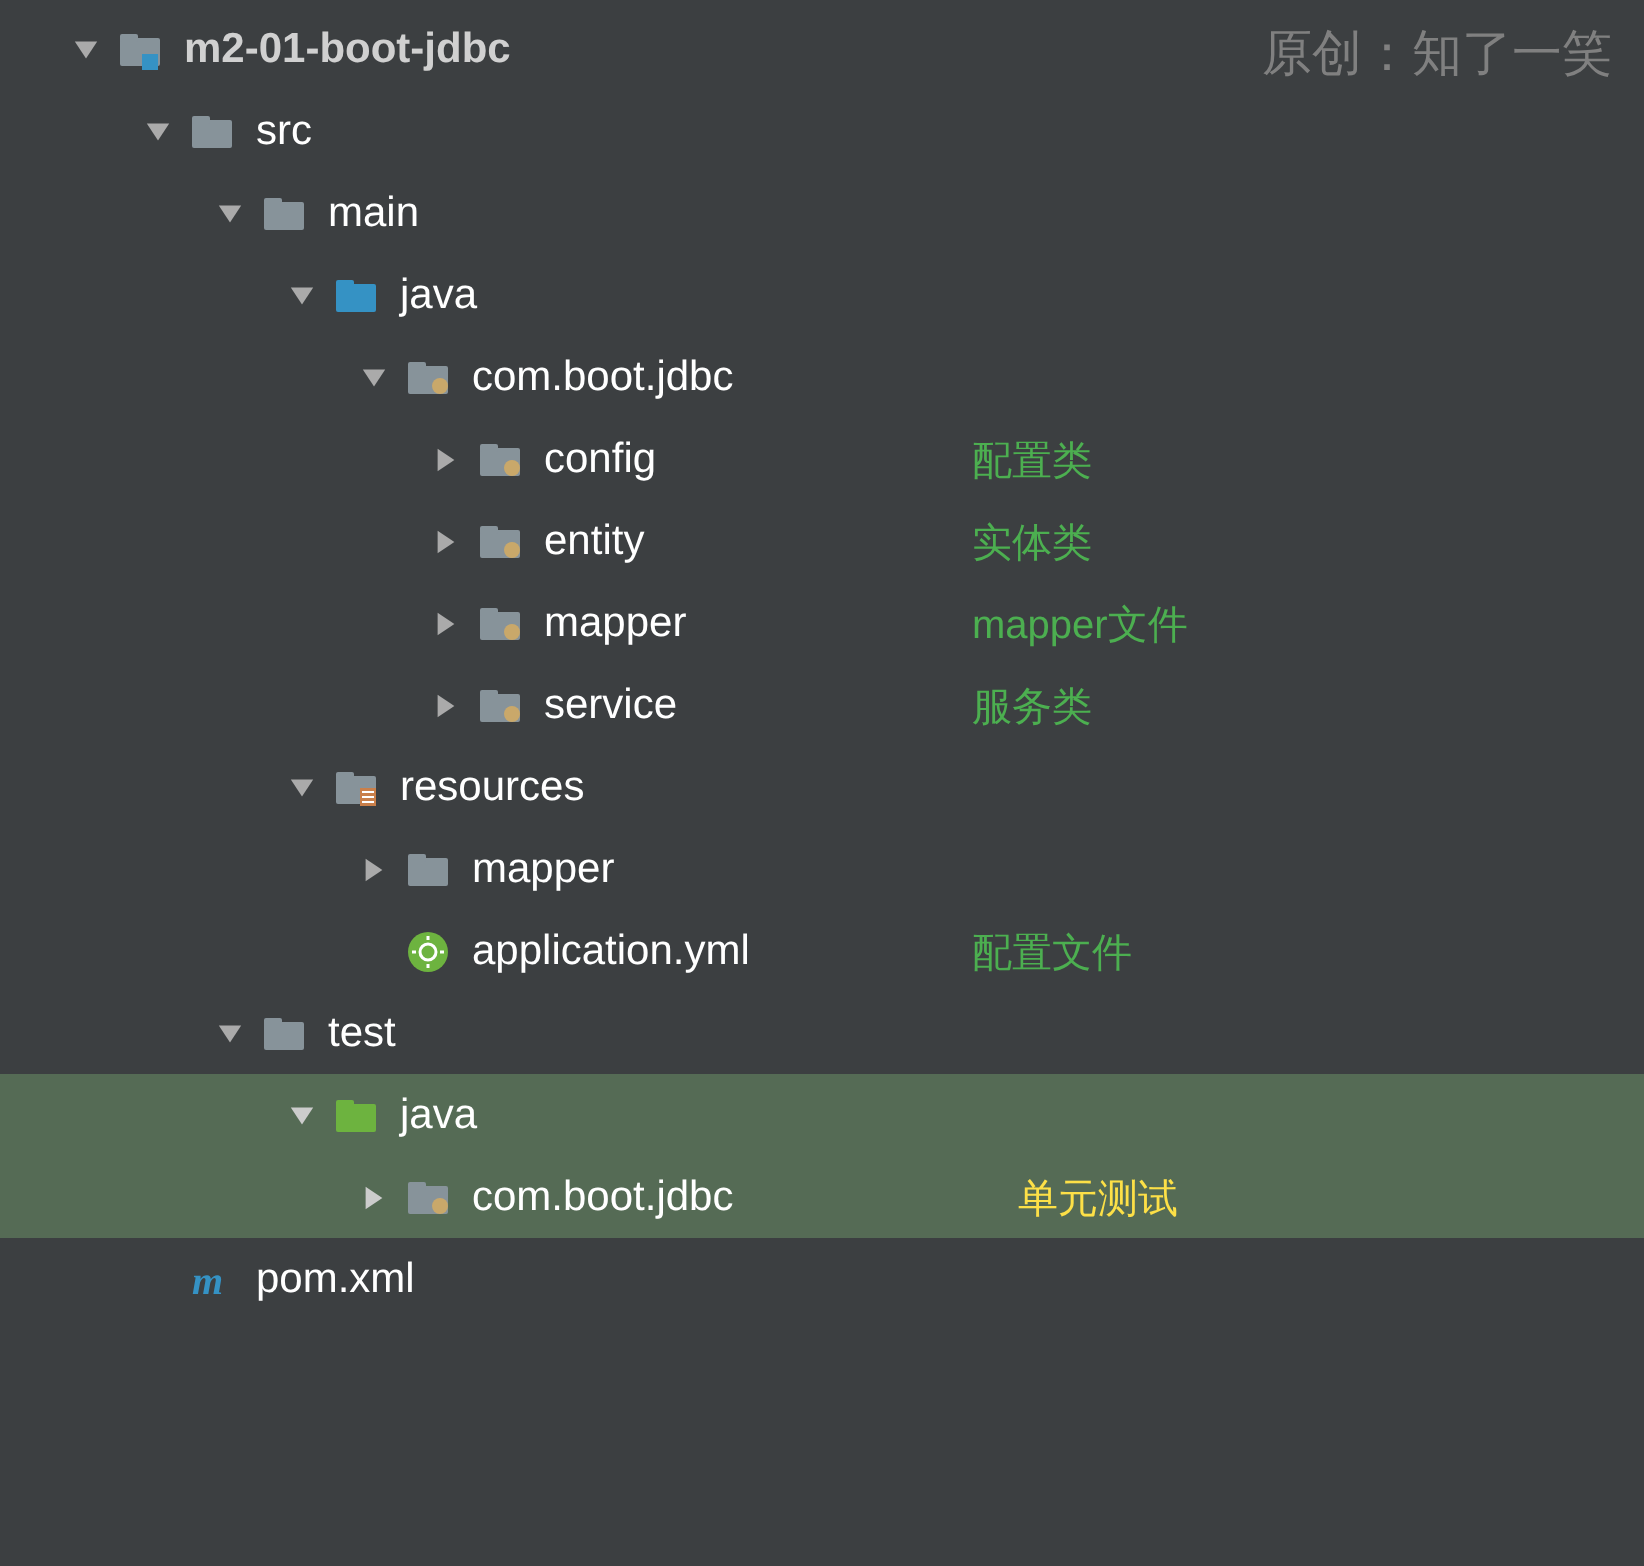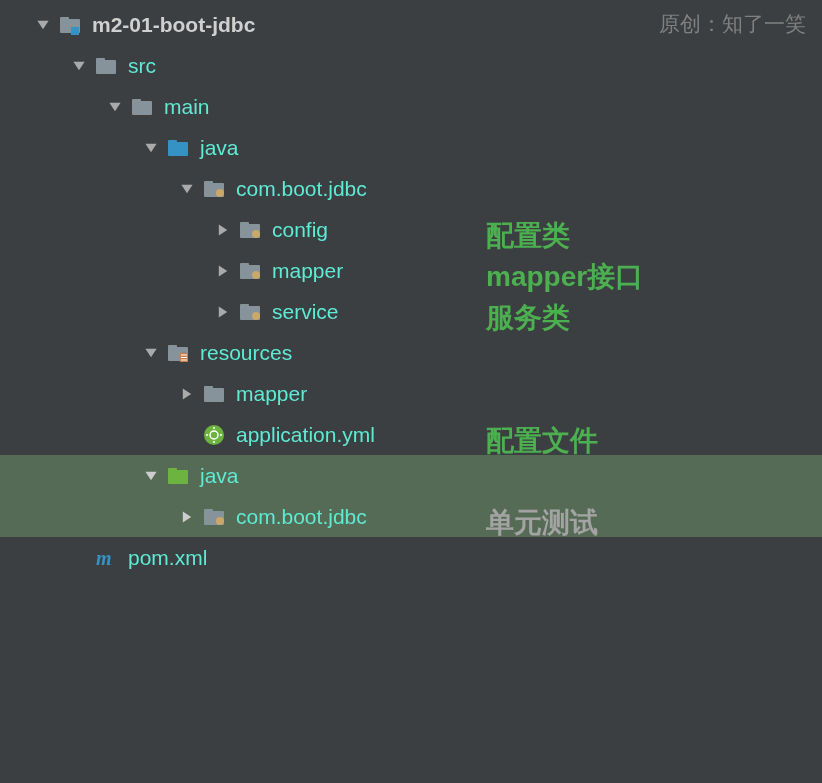--- a/index.html
+++ b/index.html
@@ -21,21 +21,21 @@
       width: 100%;
       height: 100%;
       background: #3c3f41;
       padding-top: 4px;
     }
     .watermark {
       position: absolute;
       top: 10px;
       right: 16px;
       color: #808080;
-      font-size: 21px;
+      font-size: 25px;
       z-index: 10;
     }
     .row {
       display: flex;
       align-items: center;
       height: 41px;
       white-space: nowrap;
     }
     .row.selected-green {
       background: #556b55;
@@ -64,35 +64,36 @@
     .icon {
       width: 24px;
       height: 24px;
       display: inline-flex;
       align-items: center;
       justify-content: center;
       margin-right: 10px;
       flex-shrink: 0;
     }
     .label {
-      color: #5eead4;
+      color: #ffffff;
       font-size: 21px;
     }
     .label.bold {
       font-weight: bold;
       color: #d0d0d0;
     }
     .annotation {
       color: #4caf50;
-      font-size: 28px;
-      font-weight: bold;
+      font-size: 20px;
+      font-weight: normal;
       position: absolute;
     }
     .annotation.white {
-      color: #a3a3a3;
+      color: #fde047;
+      margin-left: 23px;
     }
     .row-wrap {
       position: relative;
     }
   </style>
 </head>
 <body>
 
 <div class="panel">
   <div class="watermark">原创：知了一笑</div>
@@ -203,39 +204,58 @@
             <rect x="2" y="4" width="9" height="4" rx="1" fill="#87939a"></rect>
             <circle cx="18" cy="16" r="4" fill="#c9a86a"></circle>
           </svg>
       </span>
       <span class="label">config</span>
     </div>
     <span class="annotation" style="left:486px; top:8px">配置类</span>
   </div>
 
 
-
   <div class="row-wrap">
     <div class="row">
       <span class="indent" style="width:214px"></span>
       <span class="arrow">
         <svg viewBox="0 0 10 10">
             <path d="M2 1 L8 5 L2 9 Z" fill="#aaaaaa"></path>
           </svg>
       </span>
       <span class="icon">
         <svg viewBox="0 0 24 24">
             <rect x="2" y="6" width="20" height="14" rx="1" fill="#87939a"></rect>
             <rect x="2" y="4" width="9" height="4" rx="1" fill="#87939a"></rect>
             <circle cx="18" cy="16" r="4" fill="#c9a86a"></circle>
           </svg>
       </span>
+      <span class="label">entity</span>
+    </div>
+    <span class="annotation" style="left:486px; top:8px">实体类</span>
+  </div>
+
+  <div class="row-wrap">
+    <div class="row">
+      <span class="indent" style="width:214px"></span>
+      <span class="arrow">
+        <svg viewBox="0 0 10 10">
+            <path d="M2 1 L8 5 L2 9 Z" fill="#aaaaaa"></path>
+          </svg>
+      </span>
+      <span class="icon">
+        <svg viewBox="0 0 24 24">
+            <rect x="2" y="6" width="20" height="14" rx="1" fill="#87939a"></rect>
+            <rect x="2" y="4" width="9" height="4" rx="1" fill="#87939a"></rect>
+            <circle cx="18" cy="16" r="4" fill="#c9a86a"></circle>
+          </svg>
+      </span>
       <span class="label">mapper</span>
     </div>
-    <span class="annotation" style="left:486px; top:8px">mapper接口</span>
+    <span class="annotation" style="left:486px; top:8px">mapper文件</span>
   </div>
 
   <div class="row-wrap">
     <div class="row">
       <span class="indent" style="width:214px"></span>
       <span class="arrow">
         <svg viewBox="0 0 10 10">
             <path d="M2 1 L8 5 L2 9 Z" fill="#aaaaaa"></path>
           </svg>
       </span>
@@ -302,20 +322,37 @@
             <circle cx="12" cy="12" r="10" fill="#6db33f"></circle>
             <circle cx="12" cy="12" r="4" fill="none" stroke="#fff" stroke-width="1.5"></circle>
             <path d="M12 6 L12 4 M12 20 L12 18 M6 12 L4 12 M20 12 L18 12" stroke="#fff" stroke-width="1.5"></path>
           </svg>
       </span>
       <span class="label">application.yml</span>
     </div>
     <span class="annotation" style="left:486px; top:8px">配置文件</span>
   </div>
 
+  <div class="row-wrap">
+    <div class="row">
+      <span class="indent" style="width:106px"></span>
+      <span class="arrow">
+        <svg viewBox="0 0 10 10">
+            <path d="M1 2 L9 2 L5 8 Z" fill="#aaaaaa"></path>
+          </svg>
+      </span>
+      <span class="icon">
+        <svg viewBox="0 0 24 24">
+            <rect x="2" y="6" width="20" height="14" rx="1" fill="#87939a"></rect>
+            <rect x="2" y="4" width="9" height="4" rx="1" fill="#87939a"></rect>
+          </svg>
+      </span>
+      <span class="label">test</span>
+    </div>
+  </div>
 
   <div class="row-wrap">
     <div class="row selected-green">
       <span class="indent" style="width:142px"></span>
       <span class="arrow">
         <svg viewBox="0 0 10 10">
             <path d="M1 2 L9 2 L5 8 Z" fill="#cccccc"></path>
           </svg>
       </span>
       <span class="icon">

